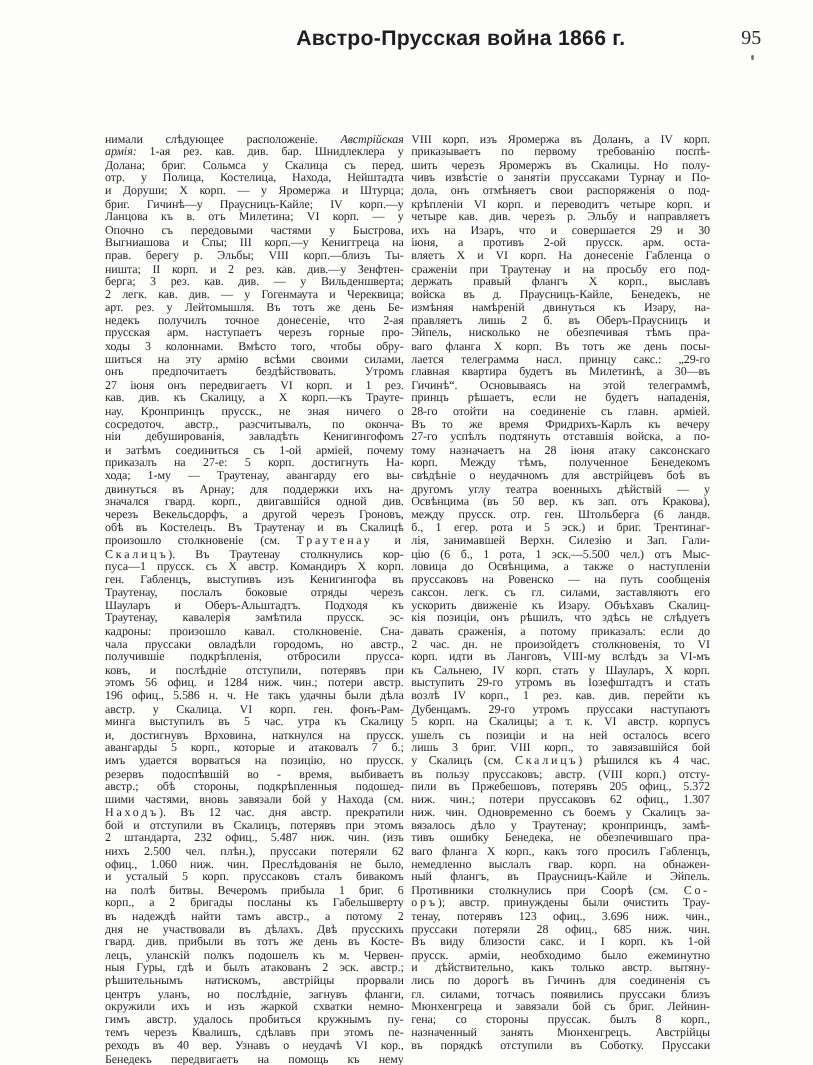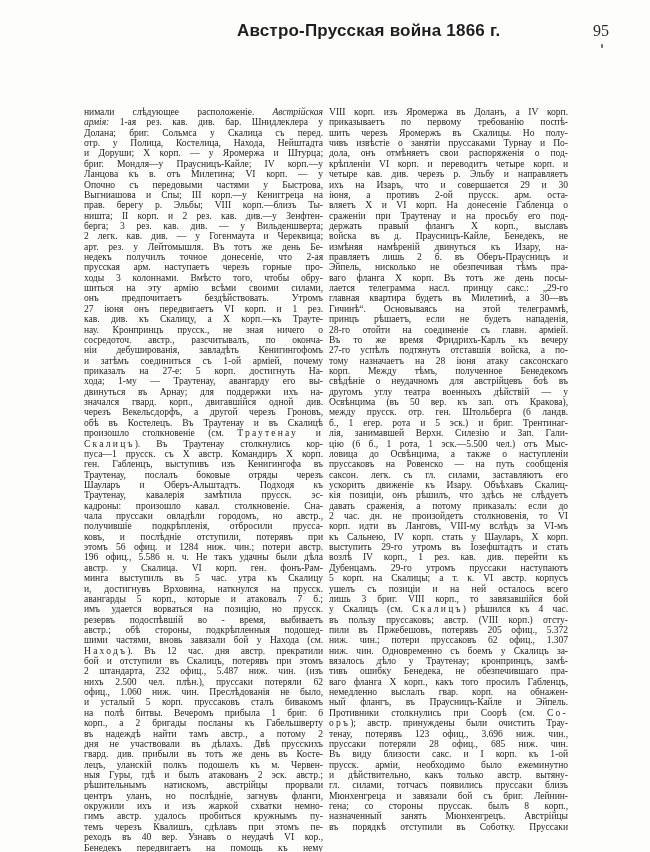--- a/index.html
+++ b/index.html
@@ -67,21 +67,21 @@
 <div class="page-number">95</div>
 
 <div class="scan-artifact"></div>
 
 <div class="col" id="colL">
     <div class="tline"><span>нимали слѣдующее расположеніе. </span><span class="it">Австрійская</span></div>
     <div class="tline"><span class="it">армія:</span><span> 1-ая рез. кав. див. бар. Шнидлеклера у</span></div>
     <div class="tline"><span>Долана; бриг. Сольмса у Скалица съ перед.</span></div>
     <div class="tline"><span>отр. у Полица, Костелица, Находа, Нейштадта</span></div>
     <div class="tline"><span>и Доруши; X корп. — у Яромержа и Штурца;</span></div>
-    <div class="tline"><span>бриг. Мондля—у Праусницъ-Кайле; IV корп.—у</span></div>
+    <div class="tline"><span>бриг. Гичинѣ—у Праусницъ-Кайле; IV корп.—у</span></div>
     <div class="tline"><span>Ланцова къ в. отъ Милетина; VI корп. — у</span></div>
     <div class="tline"><span>Опочно съ передовыми частями у Быстрова,</span></div>
     <div class="tline"><span>Выгниашова и Спы; III корп.—у Кениггреца на</span></div>
     <div class="tline"><span>прав. берегу р. Эльбы; VIII корп.—близъ Ты-</span></div>
     <div class="tline"><span>ништа; II корп. и 2 рез. кав. див.—у Зенфтен-</span></div>
     <div class="tline"><span>берга; 3 рез. кав. див. — у Вильденшверта;</span></div>
     <div class="tline"><span>2 легк. кав. див. — у Гогенмаута и Череквица;</span></div>
     <div class="tline"><span>арт. рез. у Лейтомышля. Въ тотъ же день Бе-</span></div>
     <div class="tline"><span>недекъ получилъ точное донесеніе, что 2-ая</span></div>
     <div class="tline"><span>прусская арм. наступаетъ черезъ горные про-</span></div>
@@ -202,18 +202,19 @@
     <div class="tline"><span>ваго фланга X корп., какъ того просилъ Габленцъ,</span></div>
     <div class="tline"><span>немедленно выслалъ гвар. корп. на обнажен-</span></div>
     <div class="tline"><span>ный флангъ, въ Праусницъ-Кайле и Эйпель.</span></div>
     <div class="tline"><span>Противники столкнулись при Соорѣ (см. </span><span class="sp">Со-</span></div>
     <div class="tline"><span class="sp">оръ</span><span>); австр. принуждены были очистить Трау-</span></div>
     <div class="tline"><span>тенау, потерявъ 123 офиц., 3.696 ниж. чин.,</span></div>
     <div class="tline"><span>пруссаки потеряли 28 офиц., 685 ниж. чин.</span></div>
     <div class="tline"><span>Въ виду близости сакс. и I корп. къ 1-ой</span></div>
     <div class="tline"><span>прусск. арміи, необходимо было ежеминутно</span></div>
     <div class="tline"><span>и дѣйствительно, какъ только австр. вытяну-</span></div>
+    <div class="tline"><span>лись по дорогѣ въ Гичинъ для соединенія съ</span></div>
     <div class="tline"><span>гл. силами, тотчасъ появились пруссаки близъ</span></div>
     <div class="tline"><span>Мюнхенгреца и завязали бой съ бриг. Лейнин-</span></div>
     <div class="tline"><span>гена; со стороны пруссак. былъ 8 корп.,</span></div>
     <div class="tline"><span>назначенный занять Мюнхенгрецъ. Австрійцы</span></div>
     <div class="tline"><span>въ порядкѣ отступили въ Соботку. Пруссаки</span></div>
   </div>
 
 </body></html>

